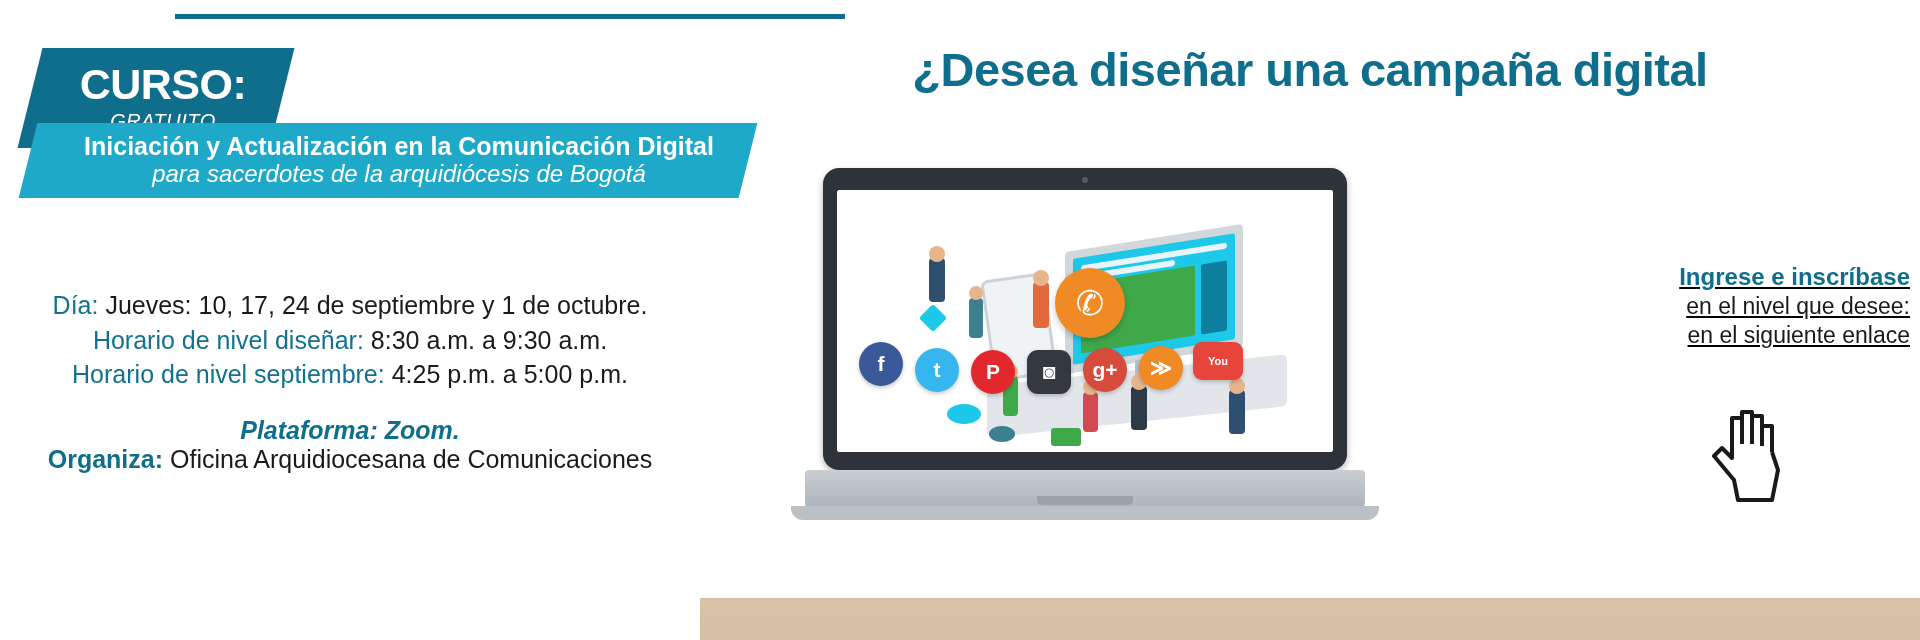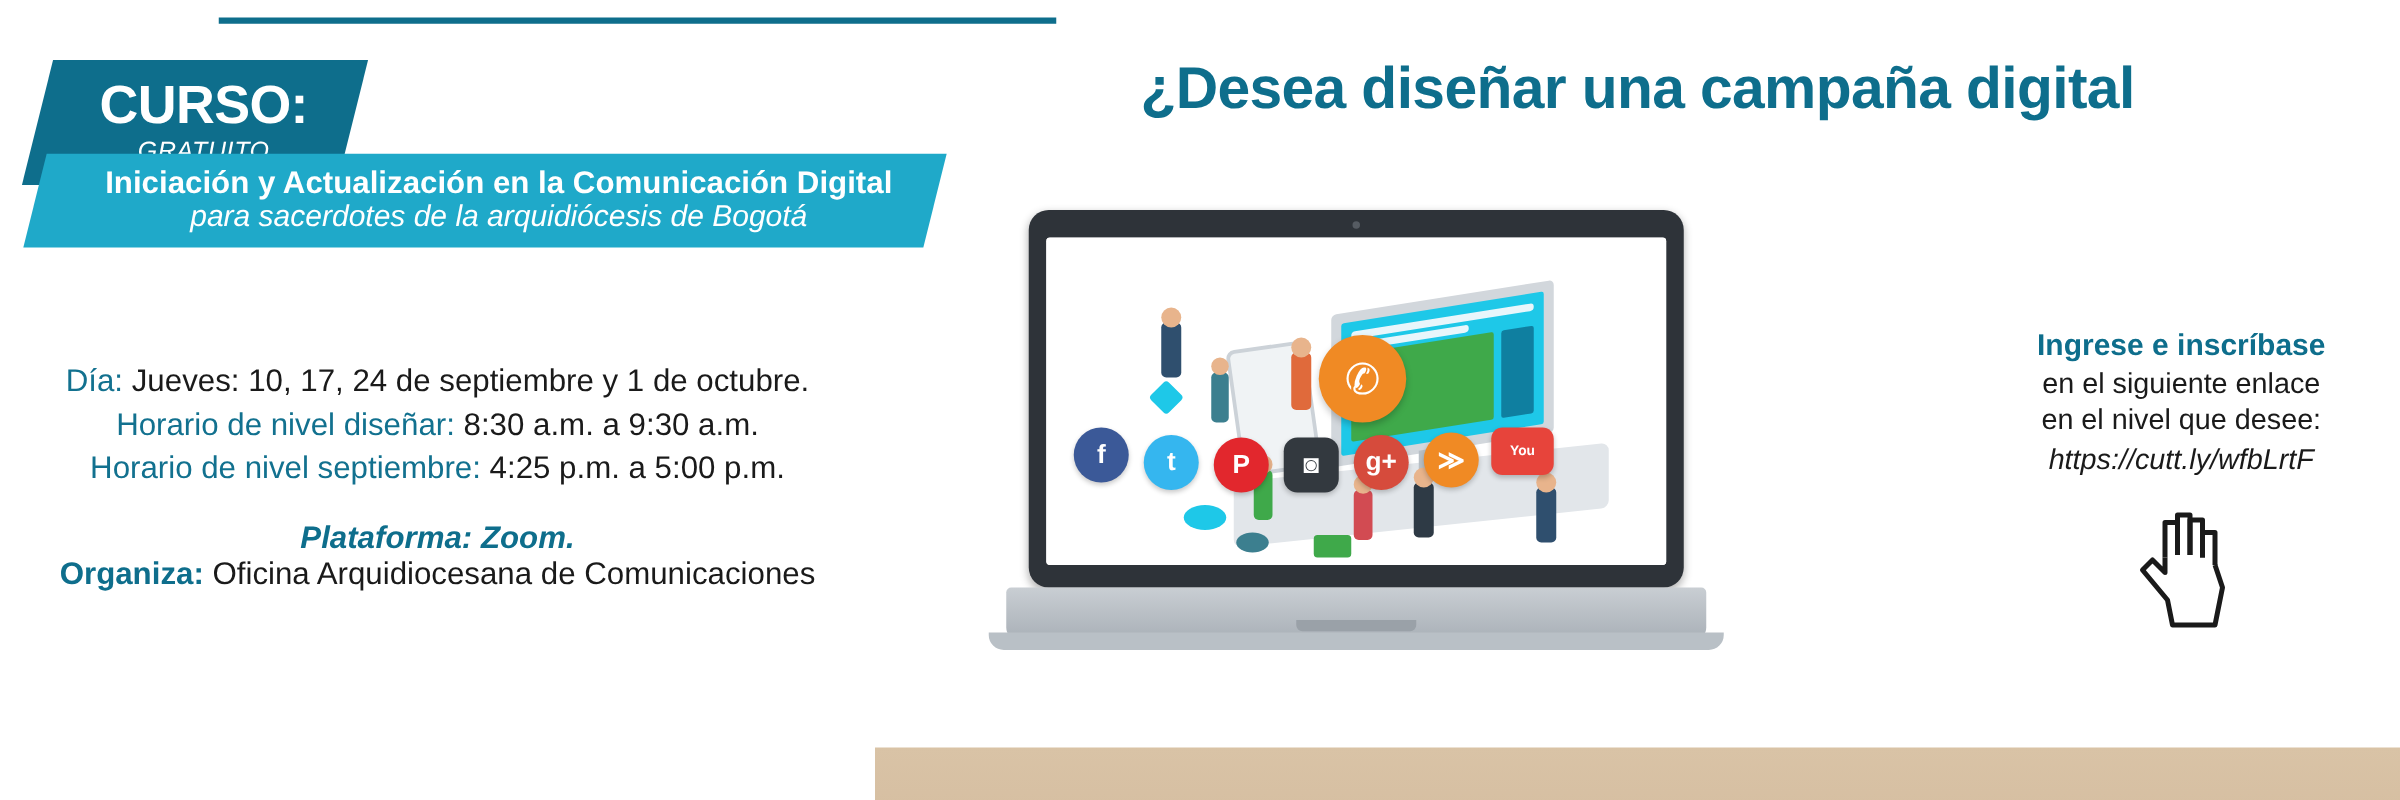--- a/index.html
+++ b/index.html
@@ -111,21 +111,22 @@
     letter-spacing:-0.5px;white-space:nowrap;
   }
   .head-l2{
     color:#1a1a1a;font-size:40px;line-height:1.15;
     letter-spacing:-0.3px;white-space:nowrap;margin-top:3px;
   }
 
   
   .register{
     position:absolute;left:880px;top:262px;width:330px;
-    text-align:center;
+    text-align:right;
+    text-decoration:underline;
   }
   .reg-title{
     color:#0e6e8c;font-weight:bold;font-size:24px;line-height:1.25;
     white-space:nowrap;
   }
   .reg-line{
     color:#1a1a1a;font-size:23px;line-height:1.27;white-space:nowrap;
   }
   .reg-url{
     color:#1a1a1a;font-style:italic;font-size:23px;line-height:1.5;
@@ -348,23 +349,22 @@
         </div>
       </div>
 
       <div class="base"></div>
       <div class="trackpad"></div>
       <div class="base-lip"></div>
     </div>
 
     <div class="register">
       <div class="reg-title">Ingrese e inscríbase</div>
+      <div class="reg-line">en el nivel que desee:</div>
       <div class="reg-line">en el siguiente enlace</div>
-      <div class="reg-line">en el nivel que desee:</div>
-      <div class="reg-url">https://cutt.ly/wfbLrtF</div>
     </div>
 
     <div class="hand-wrap">
       <svg width="90" height="110" viewBox="0 0 90 110" fill="none" stroke="#1a1a1a" stroke-width="4" stroke-linejoin="round">
         <path d="M22 46 L22 18 L32 18 L32 44"></path>
         <path d="M32 44 L32 12 L42 12 L42 44"></path>
         <path d="M42 44 L42 16 L52 16 L52 46"></path>
         <path d="M52 46 L52 26 L62 26 L62 52"></path>
         <path d="M22 46 L22 58 L12 48 L4 56 L24 80 L28 100 L62 100 L68 70 L62 52"></path>
       </svg>

